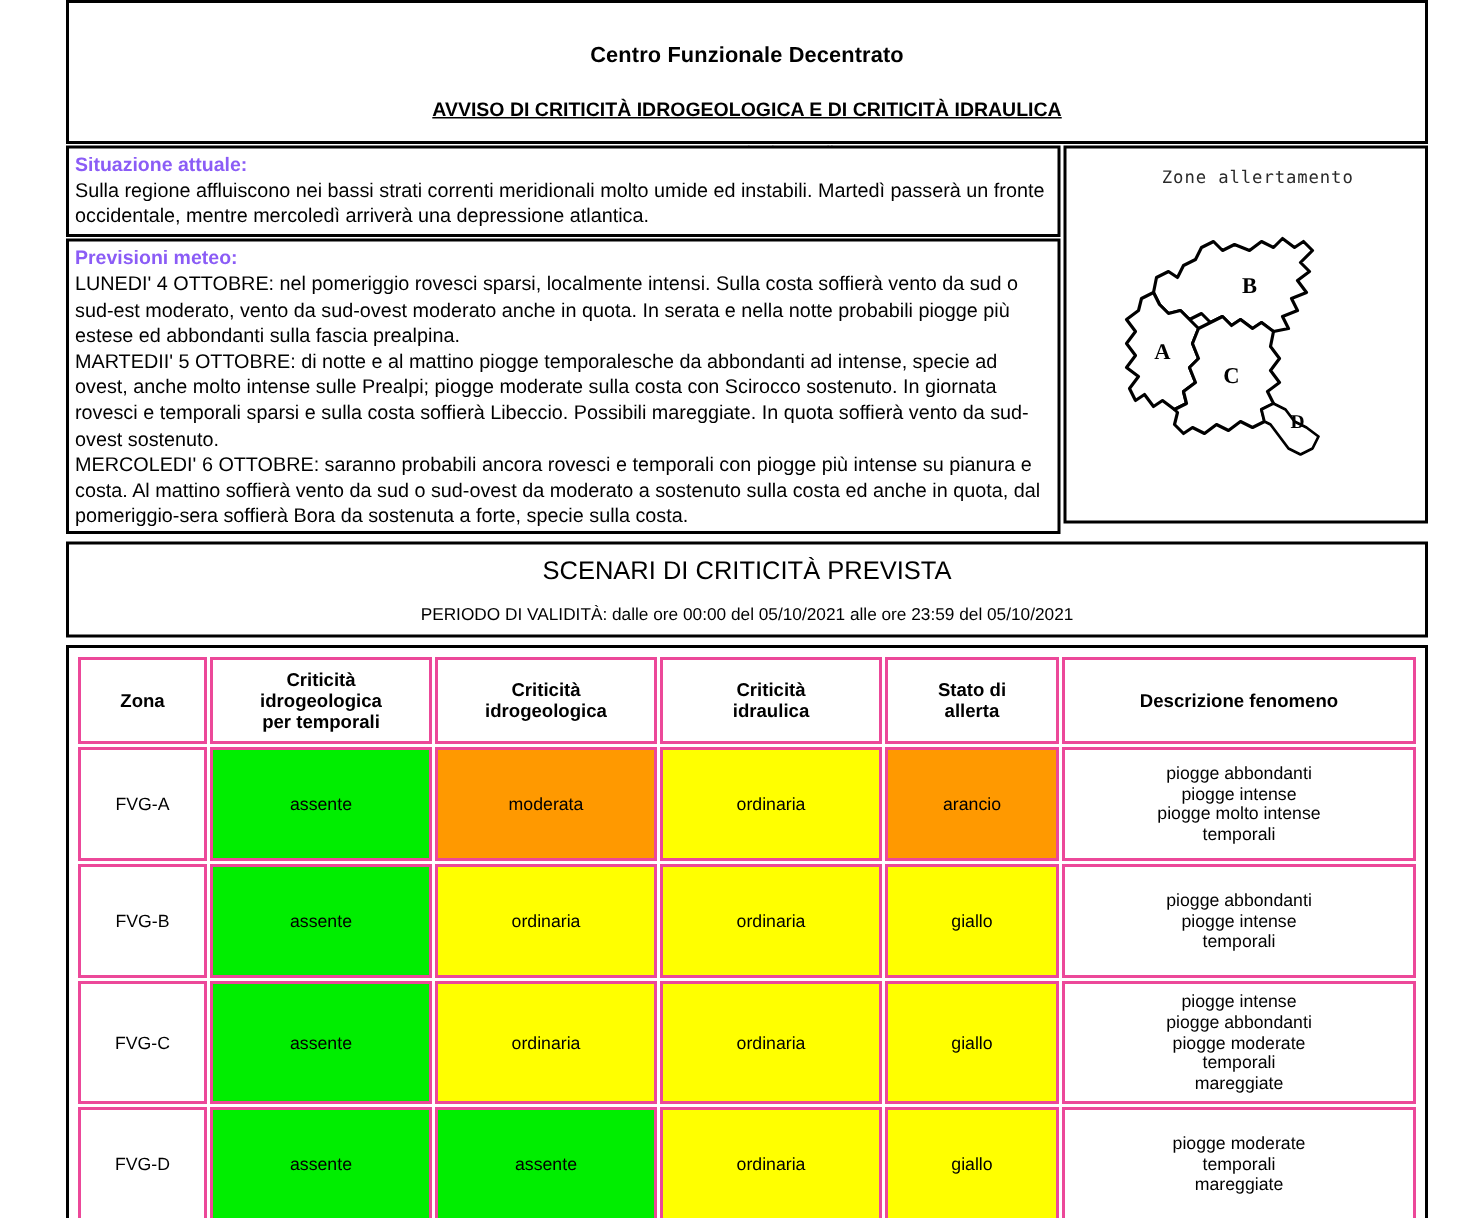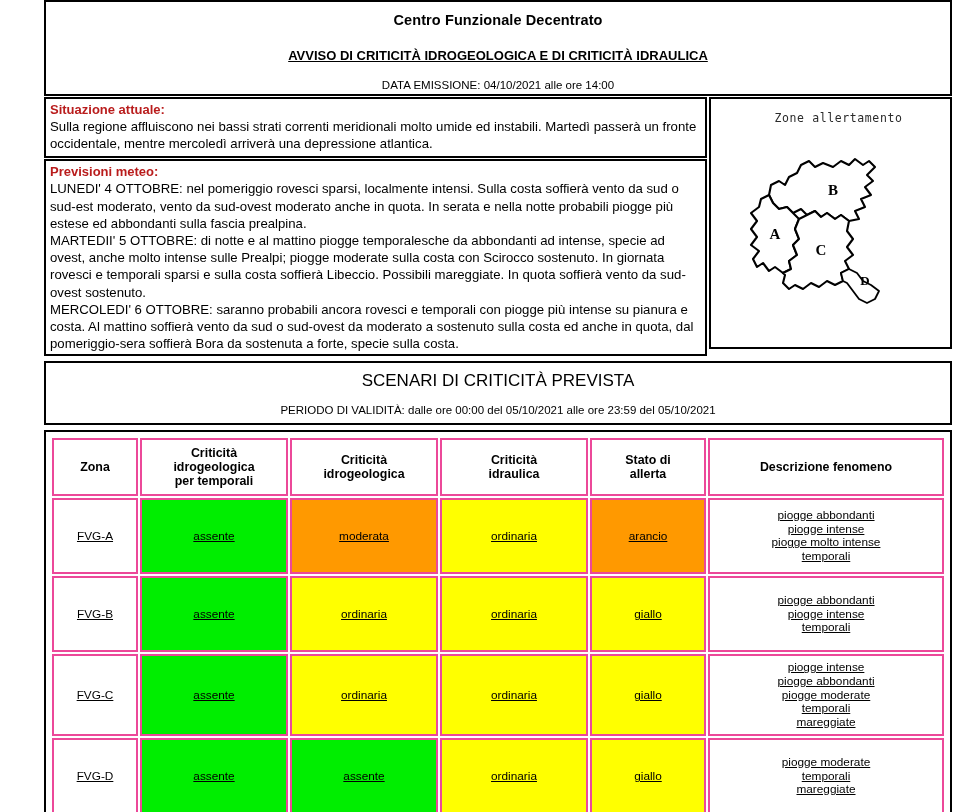--- a/index.html
+++ b/index.html
@@ -23,21 +23,21 @@
   
   .block {
     border: 2px solid #000000;
     box-sizing: border-box;
     background: #ffffff;
   }
 
   
   #header-block {
     height: 96px;
-    padding-top: 6px;
+    padding-top: 23px;
     text-align: center;
   }
   .h-title {
     font-size: 14.5px;
     font-weight: bold;
     color: #000;
     margin-top: 4px;
     letter-spacing: .1px;
   }
   .h-sub {
@@ -76,21 +76,21 @@
     margin-bottom: 1px;
   }
   .prev-block {
     padding: 3px 4px 3px 4px;
     height: 197px;
     box-sizing: border-box;
   }
   .lbl {
     font-size: 13px;
     font-weight: bold;
-    color: #b91c1c;
+    color: #8b5cf6;
     line-height: 16px;
   }
   .para {
     font-size: 13.2px;
     color: #000;
     line-height: 17.2px;
   }
 
   
   #map-caption {
@@ -176,21 +176,21 @@
   td.zona { font-size: 12px; }
   td.desc {
     text-align: left;
     vertical-align: middle;
     font-size: 11.4px;
     line-height: 13.6px;
     padding-left: 5px;
   }
   td.desc .dline { display: block; white-space: nowrap; }
 
-  tr.datarow td { height: 76px; text-decoration: underline; }
+  tr.datarow td { height: 76px; }
   tr.row-c td  { height: 82px; }
 
   
   .v-assente   { background: #00ee00 !important; }
   .v-ordinaria { background: #ffff00 !important; }
   .v-moderata  { background: #ff9900 !important; }
   .v-giallo    { background: #ffff00 !important; }
   .v-arancio   { background: #ff9900 !important; }
   .v-white     { background: #ffffff !important; }
 </style>

